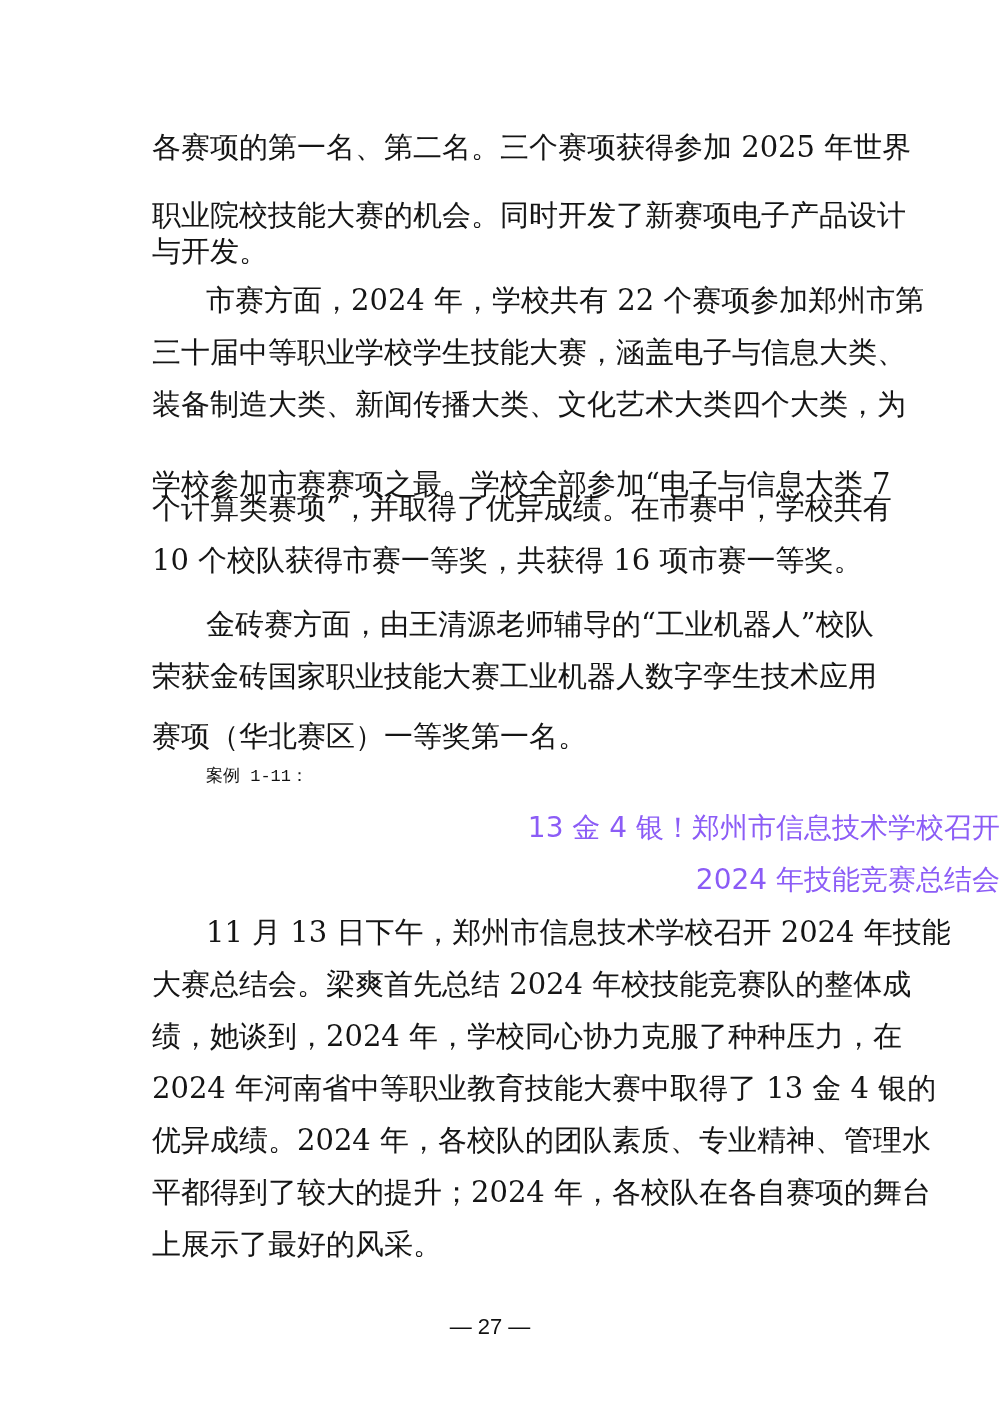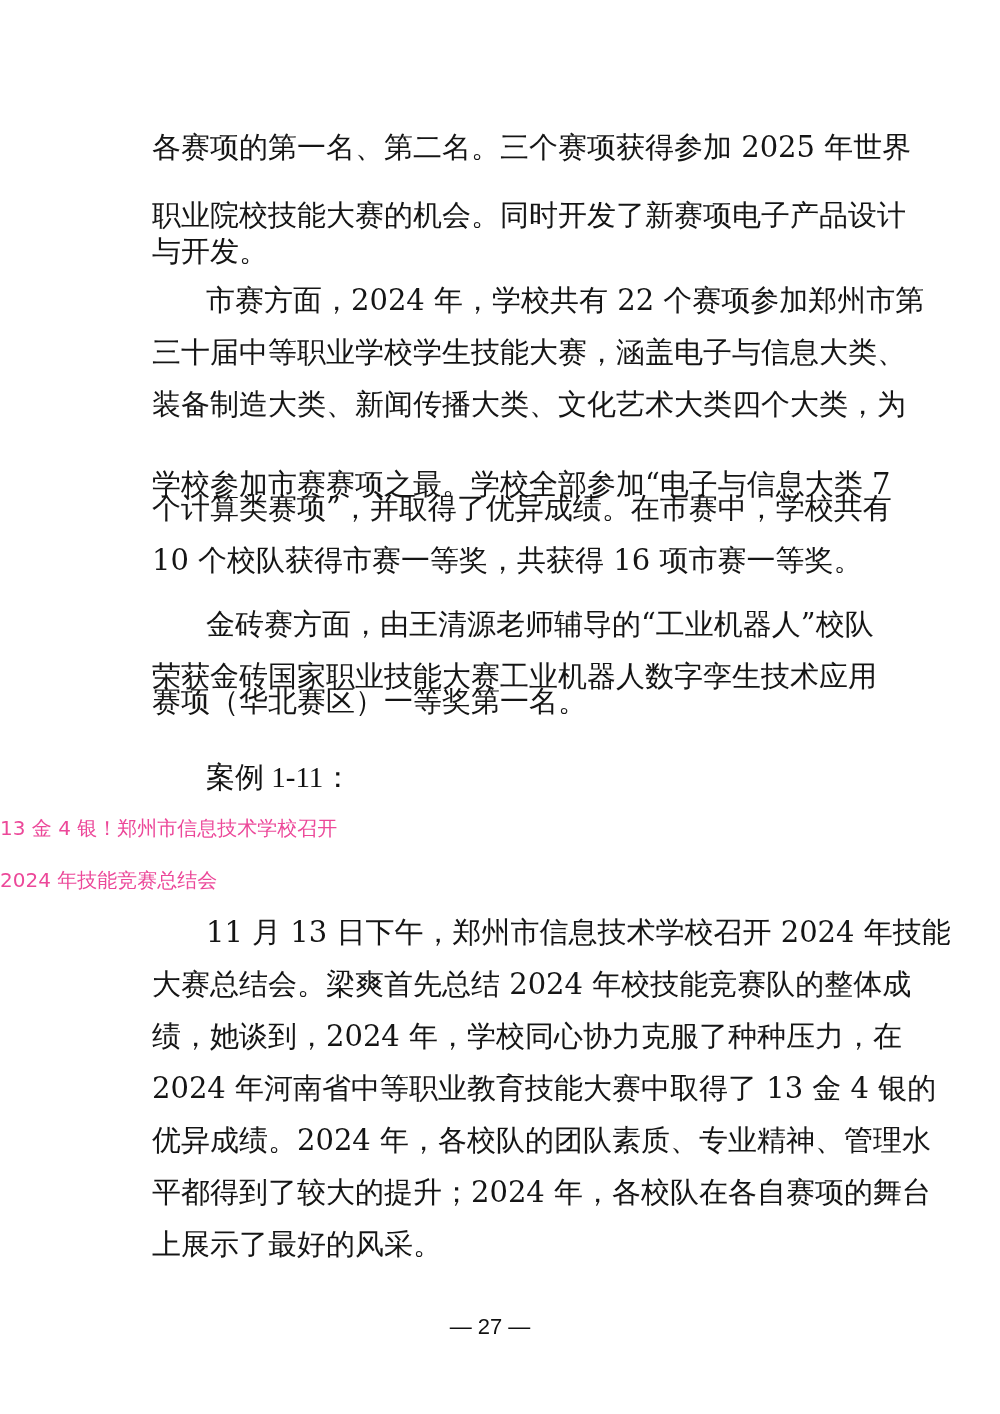--- a/index.html
+++ b/index.html
@@ -37,35 +37,35 @@
   .line.last {
     text-align-last: left;
   }
   .line.indent {
     left: 206px;
     width: 640px;
   }
   .heading-label {
     position: absolute;
     left: 206px;
-    font-family: Liberation Serif, serif;
-    font-size: 29px;
+    font-family: Liberation Mono, monospace;
+    font-size: 17px;
     line-height: 40px;
     color: #111111;
     white-space: nowrap;
   }
   .case-title {
     position: absolute;
     left: 0;
     width: 1000px;
-    text-align: left;
+    text-align: right;
     font-family: "DejaVu Sans", "Liberation Sans", sans-serif;
-    font-size: 20px;
+    font-size: 28px;
     line-height: 40px;
-    color: #ec4899;
+    color: #8b5cf6;
     white-space: nowrap;
   }
   .page-number {
     position: absolute;
     left: 0;
     width: 980px;
     top: 1312px;
     text-align: center;
     font-family: "Liberation Sans", "DejaVu Sans", sans-serif;
     font-size: 22px;
@@ -89,21 +89,21 @@
     <div class="line" style="top:332px;">三十届中等职业学校学生技能大赛，涵盖电子与信息大类、</div>
     <div class="line" style="top:384px;">装备制造大类、新闻传播大类、文化艺术大类四个大类，为</div>
     <div class="line" style="top:436px;margin-top:28px;">学校参加市赛赛项之最。学校全部参加“电子与信息大类 7</div>
     <div class="line" style="top:488px;">个计算类赛项”，并取得了优异成绩。在市赛中，学校共有</div>
     <div class="line last" style="top:540px;">10 个校队获得市赛一等奖，共获得 16 项市赛一等奖。</div>
   </div>
 
   <div>
     <div class="line indent" style="top:604px;">金砖赛方面，由王清源老师辅导的“工业机器人”校队</div>
     <div class="line" style="top:656px;">荣获金砖国家职业技能大赛工业机器人数字孪生技术应用</div>
-    <div class="line last" style="top:681px;">赛项（华北赛区）一等奖第一名。</div>
+    <div class="line last" style="top:716px;">赛项（华北赛区）一等奖第一名。</div>
   </div>
 
   <div class="heading-label" style="top:757px;">案例 1-11：</div>
 
   <div>
     <div class="case-title" style="top:808px;">13 金 4 银！郑州市信息技术学校召开</div>
     <div class="case-title" style="top:860px;">2024 年技能竞赛总结会</div>
   </div>
 
   <div>

